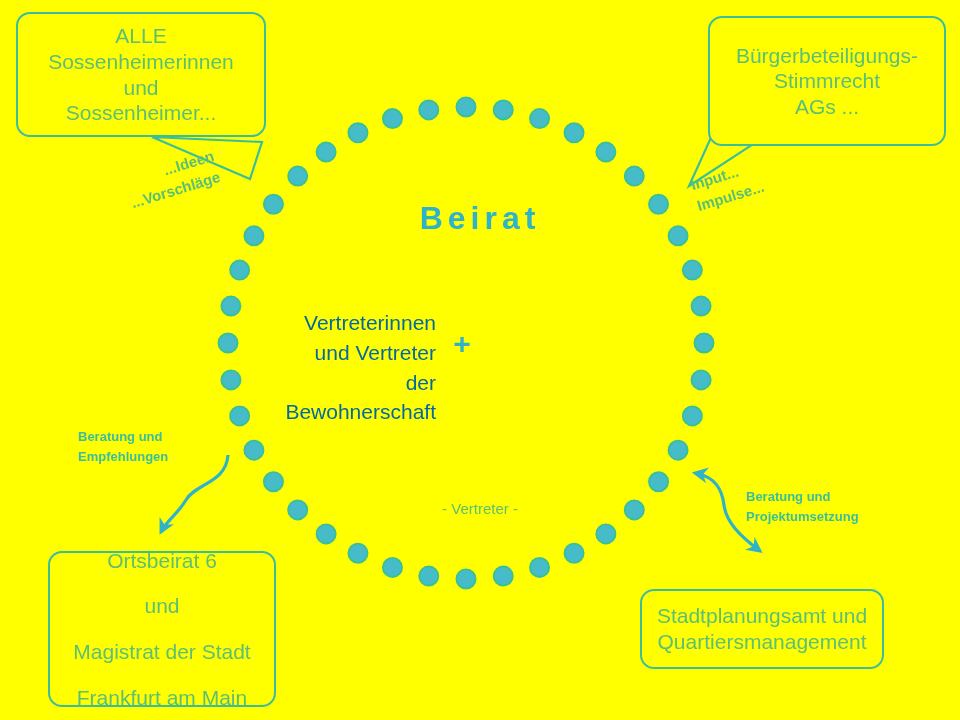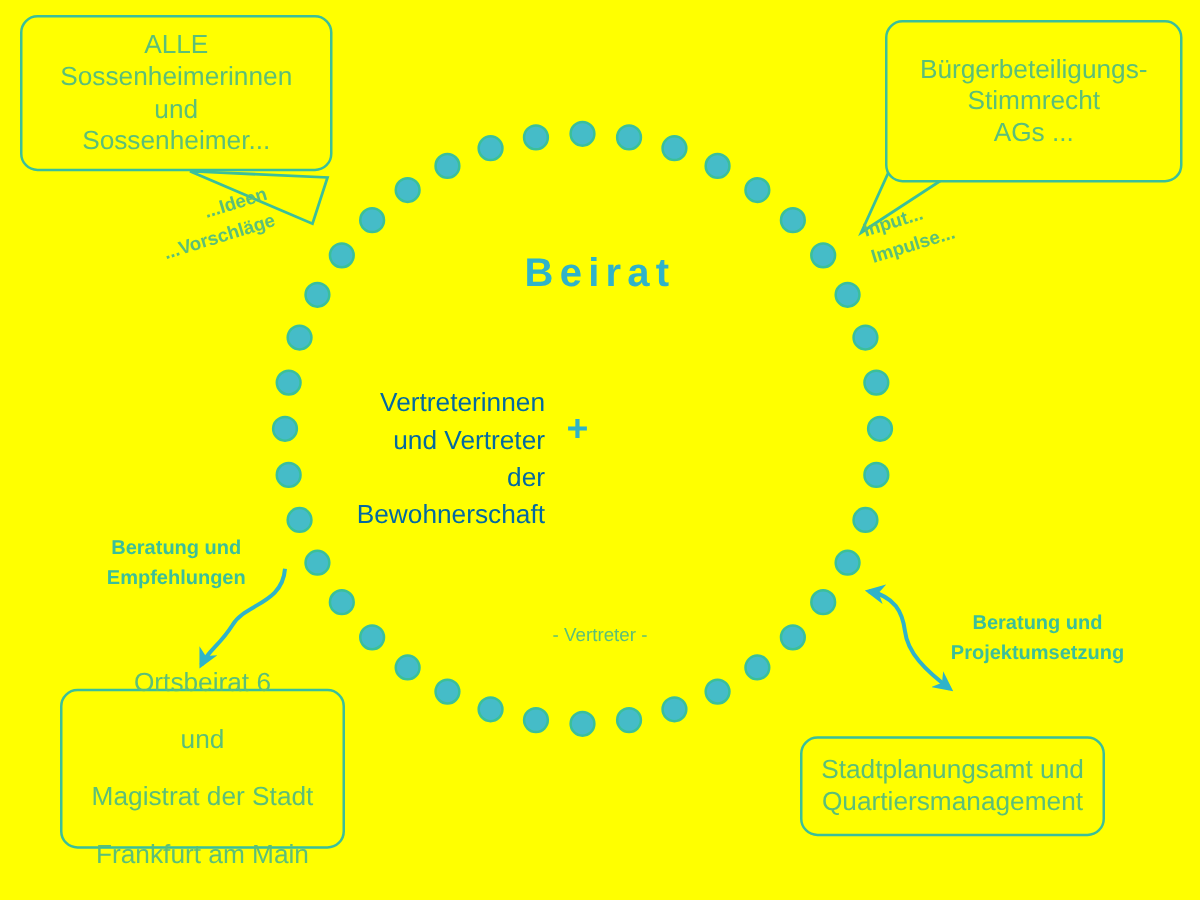--- a/index.html
+++ b/index.html
@@ -29,21 +29,21 @@
     justify-content: center;
     color: #5bbf78;
     line-height: 1.22;
     text-align: center;
     z-index: 4;
   }
   .box .ln { display: block; white-space: nowrap; text-align: center; }
 
   #bubble-left  { left: 16px;  top: 12px;  width: 250px; height: 125px; font-size: 21px; }
   #bubble-right { left: 708px; top: 16px;  width: 238px; height: 130px; font-size: 21px; }
-  #box-bottom-left  { left: 48px;  top: 551px; width: 228px; height: 128px; font-size: 21px; gap: 20px; }
+  #box-bottom-left  { left: 48px;  top: 551px; width: 228px; height: 156px; font-size: 21px; gap: 20px; }
   #box-bottom-right { left: 640px; top: 589px; width: 244px; height: 80px;  font-size: 21px; }
 
   
   #beirat {
     position: absolute;
     left: 0; right: 0;
     top: 200px;
     text-align: center;
     font-size: 32px;
     font-weight: bold;
@@ -100,24 +100,23 @@
   #note-ideen  { left: 122px; top: 172px; transform: rotate(-17deg); transform-origin: left top; }
   #note-input  { left: 688px; top: 175px; transform: rotate(-17deg); transform-origin: left top; }
   .rot-note .ln { display: block; }
   #note-ideen  .ln { text-align: right; }
   #note-input  .ln { text-align: left; }
 
   
   .flat-note {
     position: absolute;
     color: #3bbf9a;
-    font-size: 16px;
+    font-size: 13px;
     font-weight: bold;
     line-height: 1.5;
-    text-align: center;
     z-index: 5;
     white-space: nowrap;
   }
   #note-beratung-l { left: 78px;  top: 427px; width: 126px; }
   #note-beratung-r { left: 746px; top: 487px; width: 168px; }
   .flat-note .ln { display: block; }
 
   
   #dots-svg, #lines-svg {
     position: absolute;

